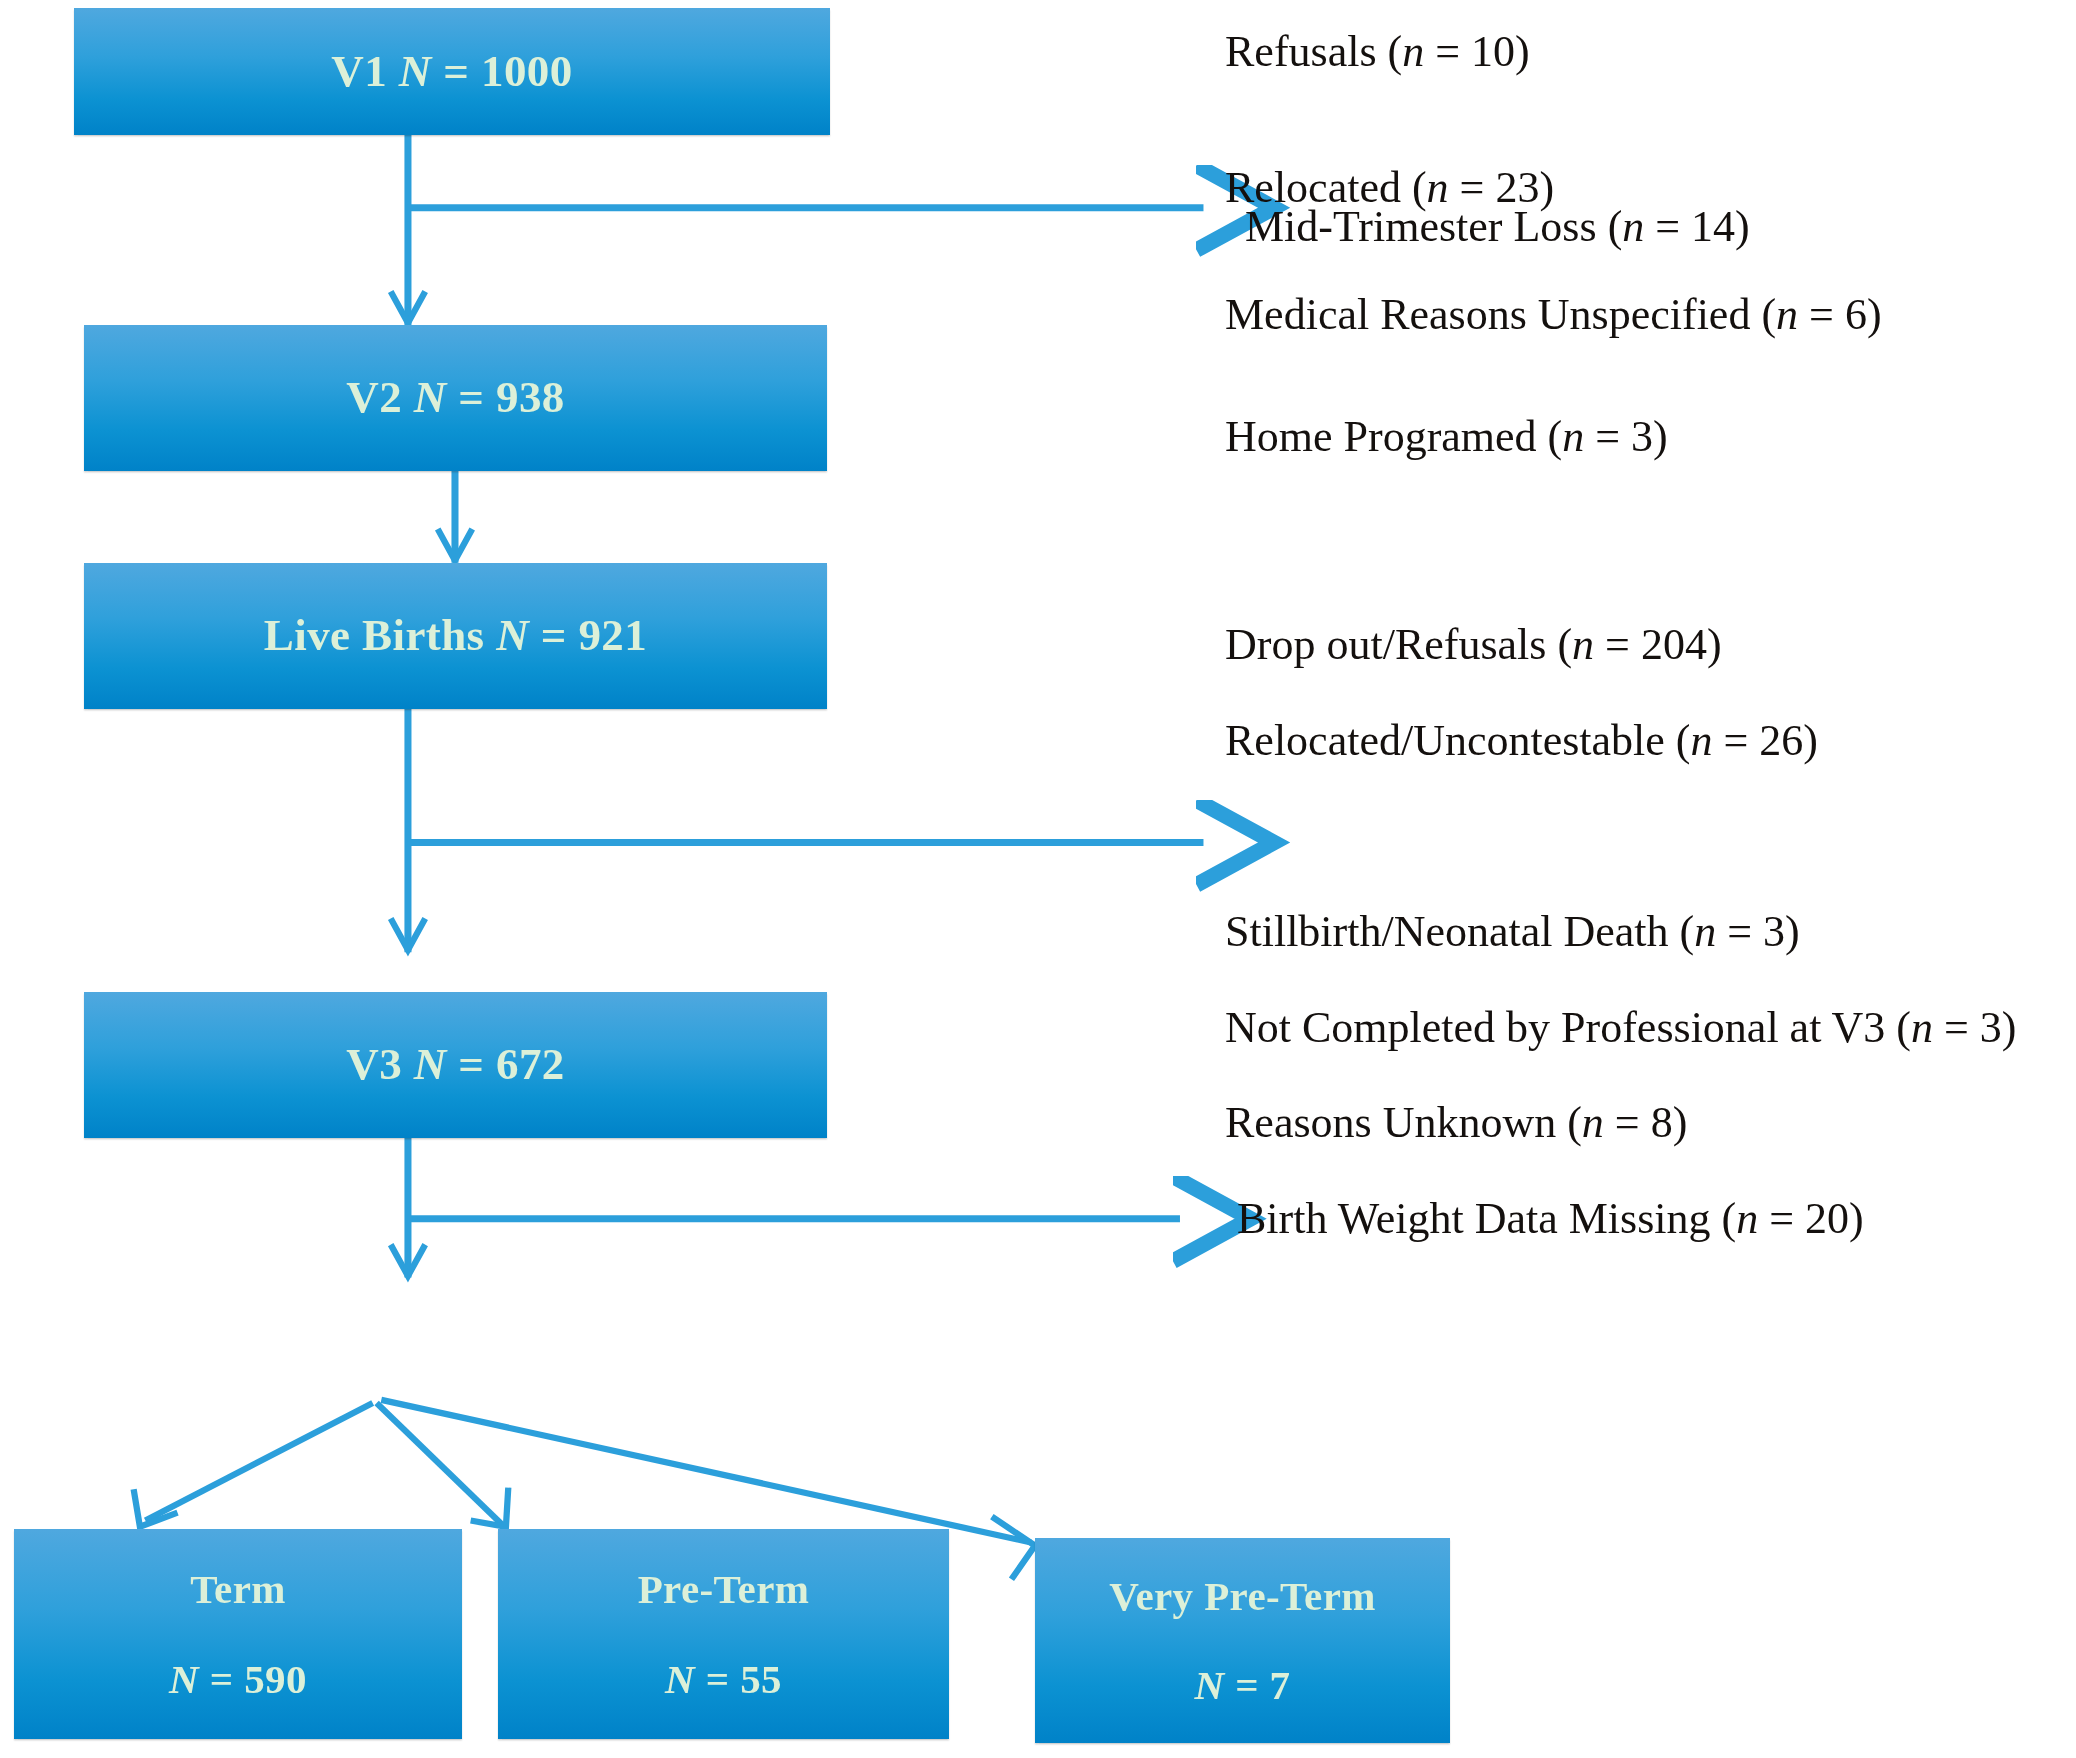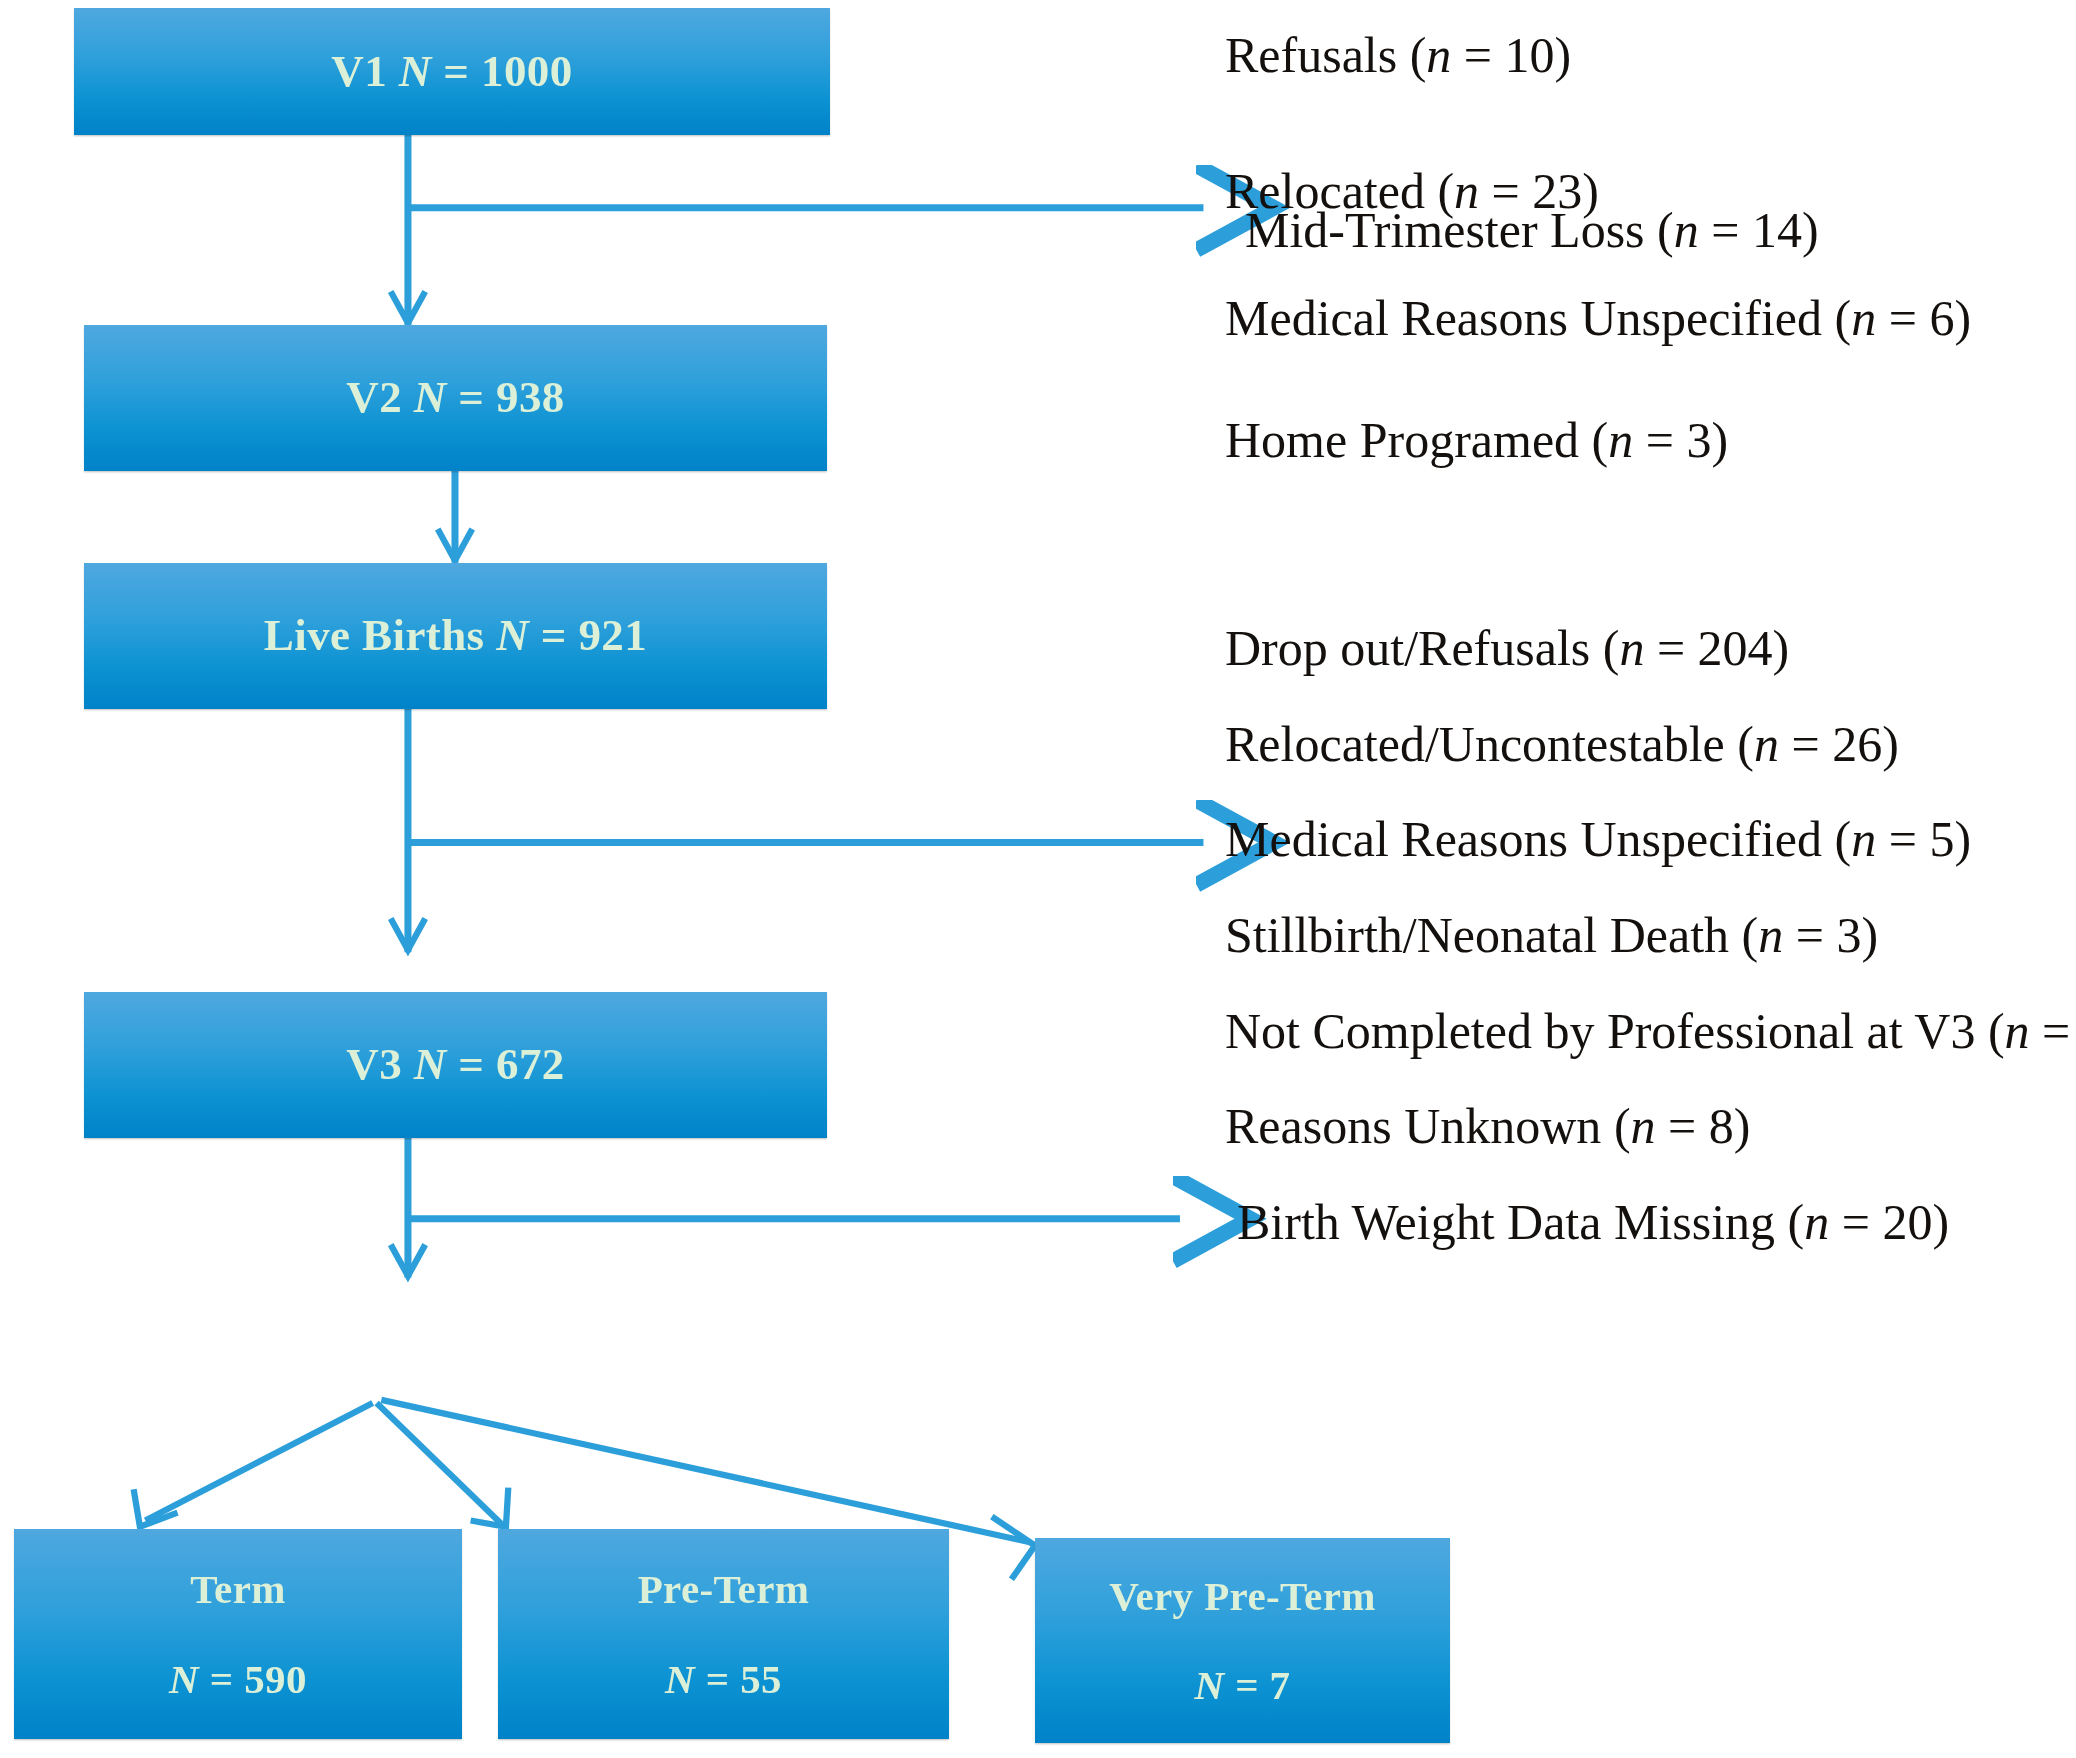--- a/index.html
+++ b/index.html
@@ -49,21 +49,21 @@
   .bx-pre   { left: 498px;  top: 1529px; width: 451px; height: 210px; }
   .bx-vpre  { left: 1035px; top: 1538px; width: 415px; height: 205px; }
 
   .bx-term .boxline, .bx-pre .boxline, .bx-vpre .boxline { font-size: 41px; }
   .bx-term .spacer, .bx-pre .spacer, .bx-vpre .spacer { height: 41px; }
 
   
   .anno {
     position: absolute;
     left: 1225px;
-    font-size: 50px;
+    font-size: 44px;
     color: #14100e;
     white-space: nowrap;
     line-height: 1;
     font-family: "Liberation Serif", "DejaVu Serif", serif;
   }
   .anno .ital { font-style: italic; }
 
   
   #wires {
     position: absolute;
@@ -148,21 +148,20 @@
   </div>
 
   <div class="anno" style="top:30px;"><span>Refusals</span> (<span class="ital">n</span> <span>=</span> <span>10</span>)</div>
   <div class="anno" style="top:132px;margin-top:34px;"><span>Relocated</span> (<span class="ital">n</span> <span>=</span> <span>23</span>)</div>
   <div class="anno" style="top:205px;margin-left:20px;"><span>Mid-Trimester Loss</span> (<span class="ital">n</span> <span>=</span> <span>14</span>)</div>
   <div class="anno" style="top:293px;"><span>Medical Reasons Unspecified</span> (<span class="ital">n</span> <span>=</span> <span>6</span>)</div>
   <div class="anno" style="top:381px;margin-top:34px;"><span>Home Programed</span> (<span class="ital">n</span> <span>=</span> <span>3</span>)</div>
 
   <div class="anno" style="top:623px;"><span>Drop out/Refusals</span> (<span class="ital">n</span> <span>=</span> <span>204</span>)</div>
   <div class="anno" style="top:719px;"><span>Relocated/Uncontestable</span> (<span class="ital">n</span> <span>=</span> <span>26</span>)</div>
-  <div class="anno" style="top:814px;"><span>Medical Reasons Unspecified</span> (<span class="ital">n</span> <span>=</span> <span>5</span>)</div>
   <div class="anno" style="top:910px;"><span>Stillbirth/Neonatal Death</span> (<span class="ital">n</span> <span>=</span> <span>3</span>)</div>
   <div class="anno" style="top:1006px;"><span>Not Completed by Professional at V3</span> (<span class="ital">n</span> <span>=</span> <span>3</span>)</div>
   <div class="anno" style="top:1101px;"><span>Reasons Unknown</span> (<span class="ital">n</span> <span>=</span> <span>8</span>)</div>
 
   <div class="anno" style="top:1197px; left:1237px;"><span>Birth Weight Data Missing</span> (<span class="ital">n</span> <span>=</span> <span>20</span>)</div>
 
 </div>
 
 
 </body></html>

